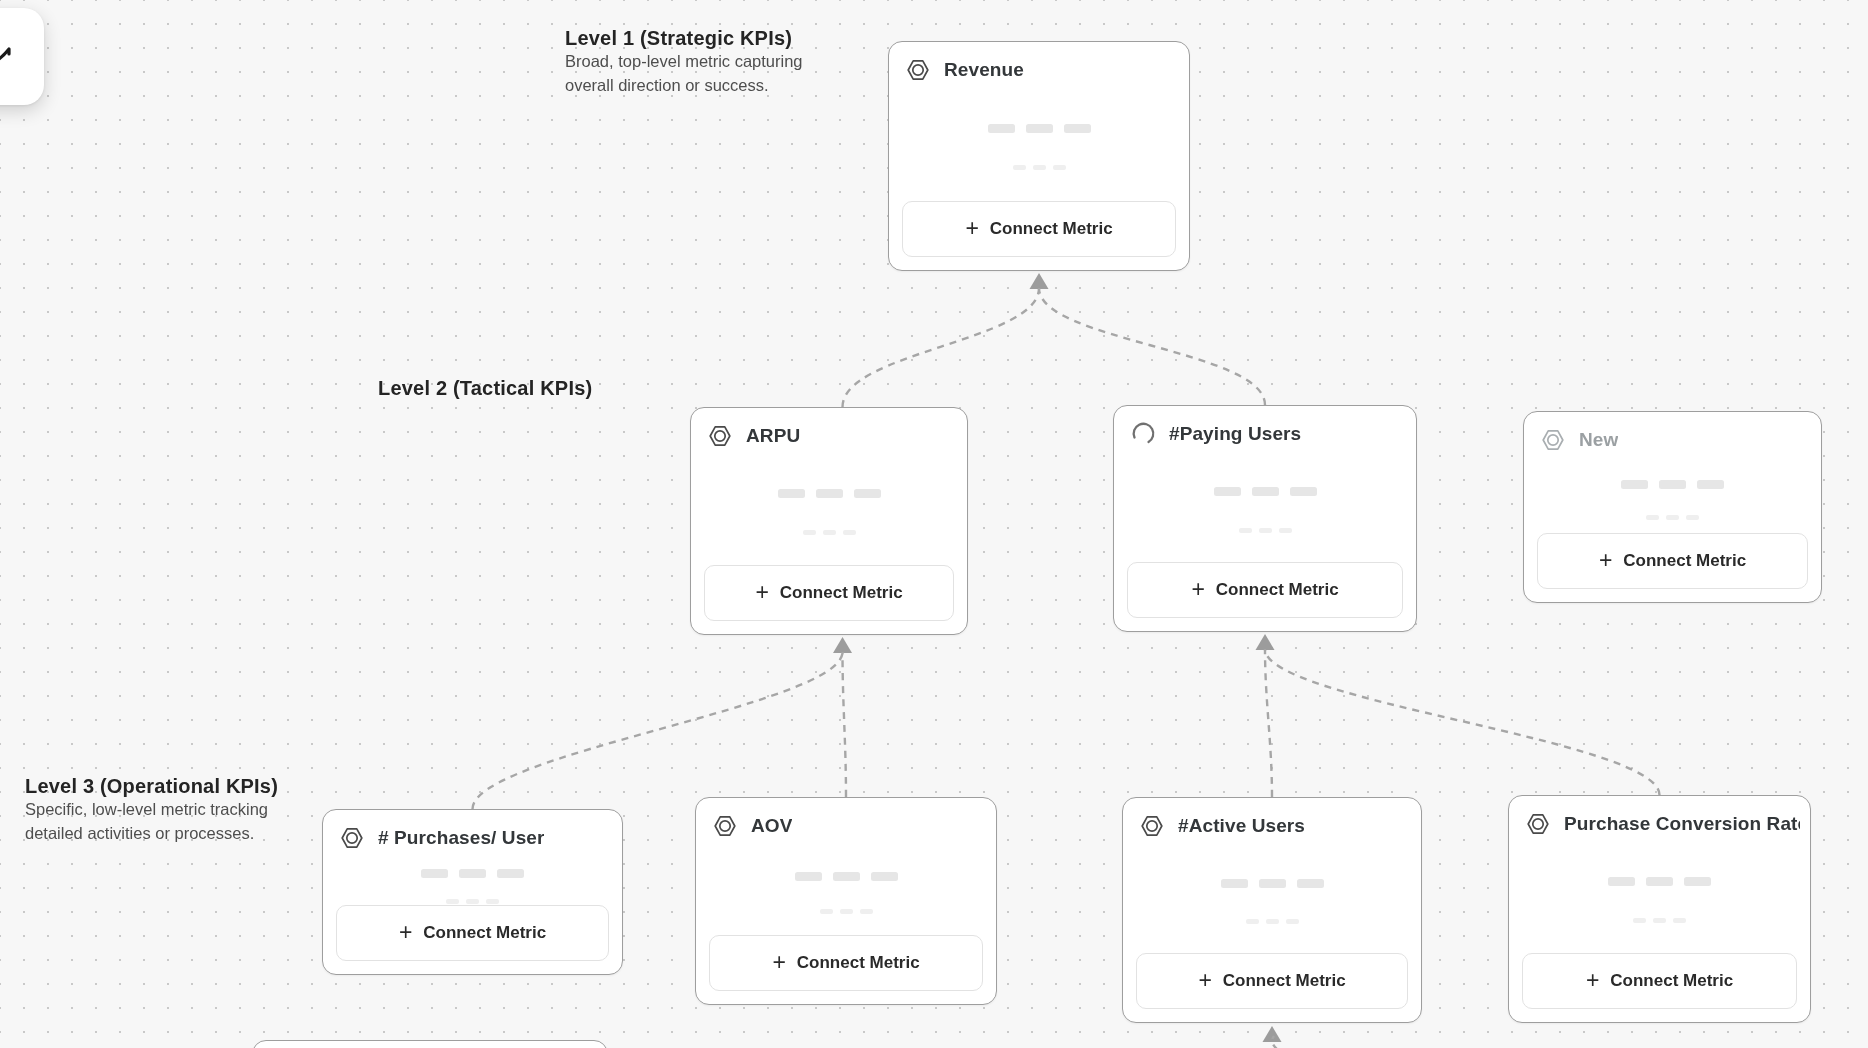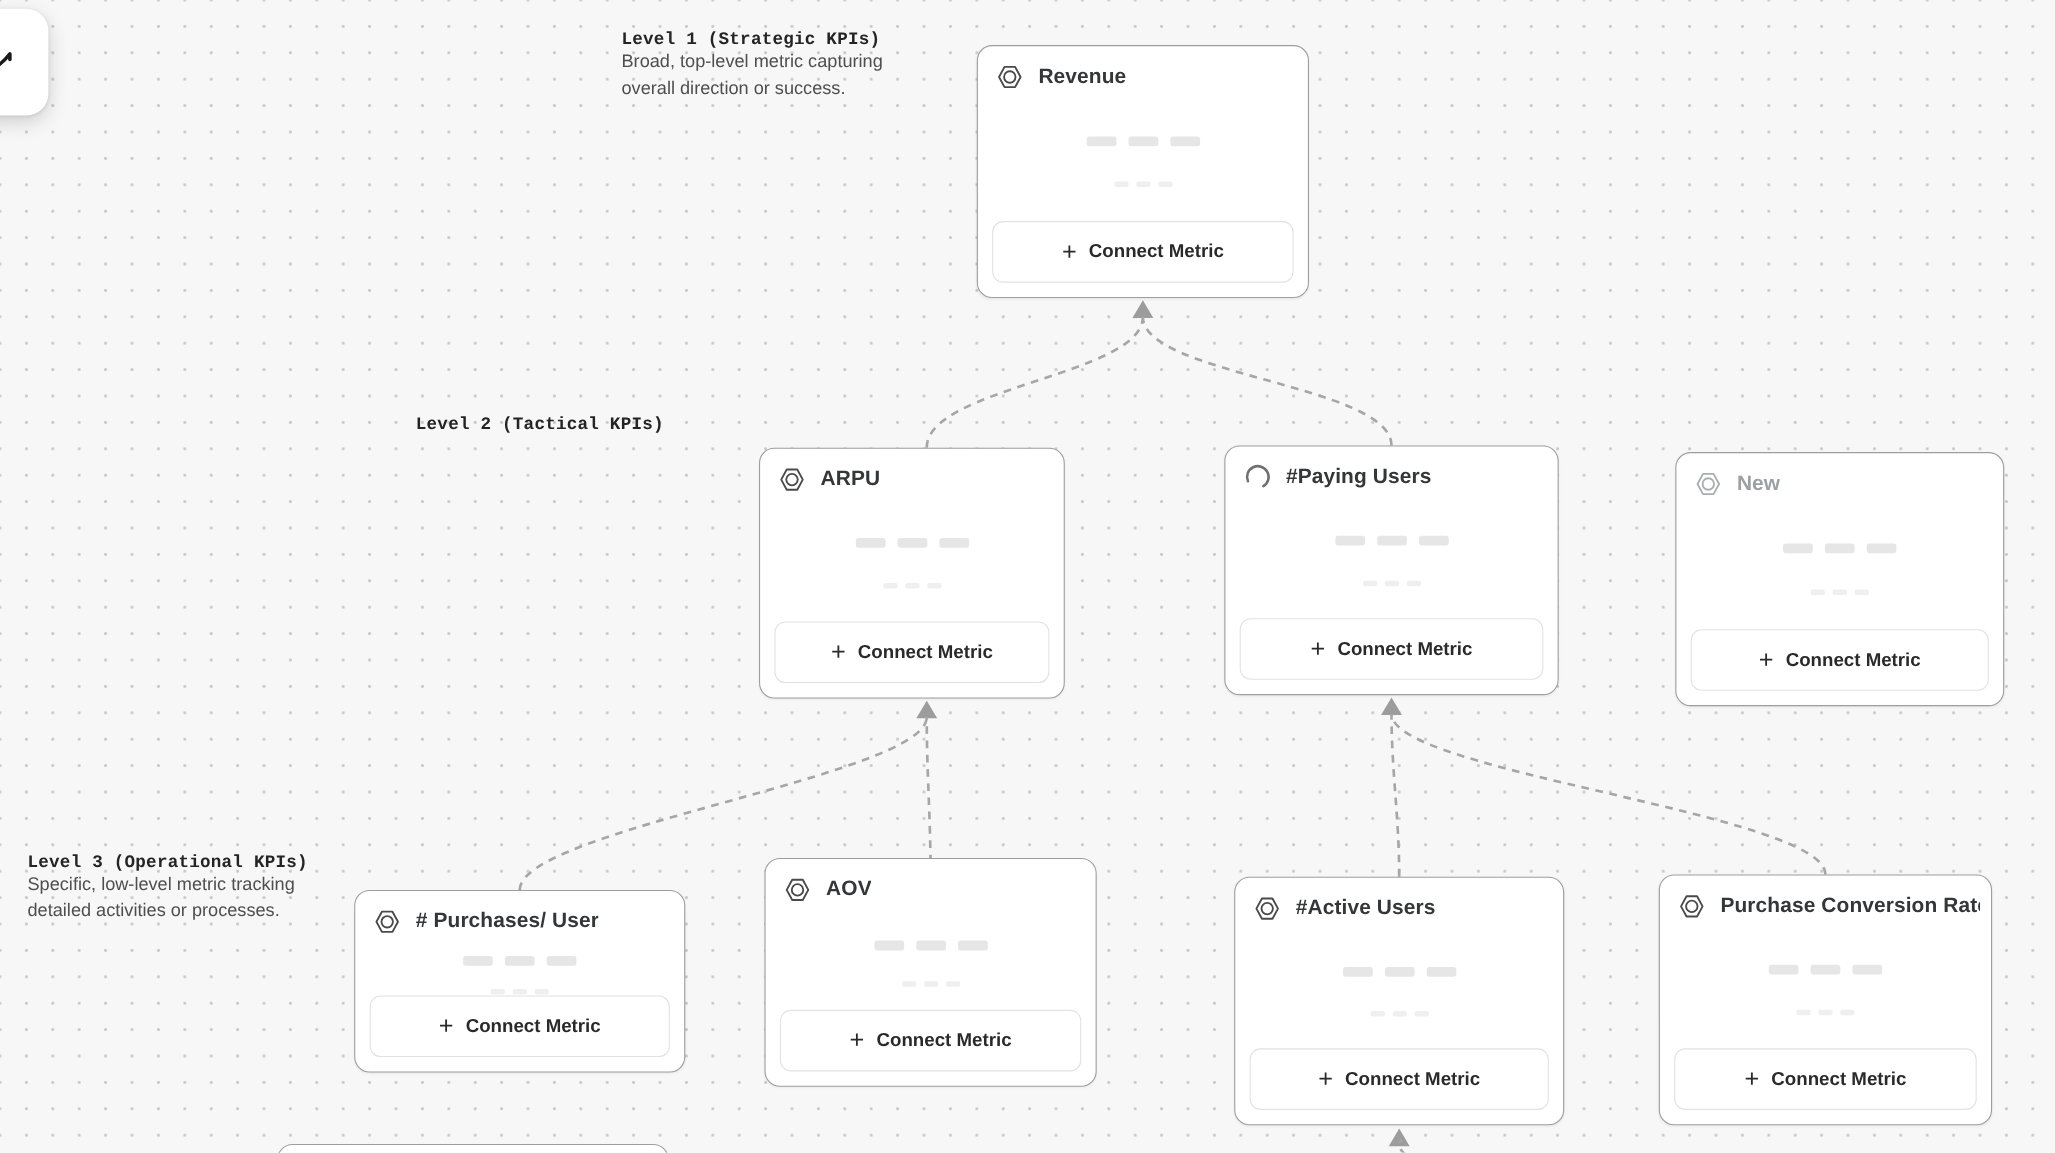--- a/index.html
+++ b/index.html
@@ -19,21 +19,21 @@
   
   .toolbar-btn {
     position:absolute; left:-36px; top:8px; width:80px; height:97px;
     background:#fff; border:none; border-radius:20px;
     box-shadow:0 6px 18px rgba(0,0,0,.16), 0 1px 3px rgba(0,0,0,.08);
     display:flex; align-items:center; justify-content:center;
     cursor:pointer;
   }
   
   .level-label { position:absolute; }
-  .level-title { font-size:16px; font-weight:700; color:#242424; letter-spacing:.2px;font-family:Liberation Mono, monospace; }
+  .level-title { font-size:20px; font-weight:700; color:#242424; letter-spacing:.2px; }
   .level-desc  { font-size:16.5px; color:#4e4e4e; line-height:1.45; }
   .level-desc span { display:block; }
   
   .card {
     position:absolute; background:#fff;
     border:1.4px solid #9e9e9e; border-radius:14px;
     box-shadow:0 1px 2px rgba(0,0,0,.05);
     padding-left:37px;
   }
   .card-header {
@@ -167,21 +167,21 @@
         <div class="sk-row r2">
           <i></i>
           <i></i>
           <i></i>
         </div>
         <button class="connect-btn">
           <span class="plus">+</span>
           <span>Connect Metric</span>
         </button>
       </div>
-      <div class="card muted" style="left: 1523px; top: 411px; width: 299px; height: 231px;">
+      <div class="card muted" style="left: 1523px; top: 411px; width: 299px; height: 192px;">
         <div class="card-header">
           <span style="display:flex">
             <svg width="26" height="26" viewBox="0 0 26 26" fill="none" stroke="#a9aeb1" stroke-width="1.7" stroke-linejoin="round">
               <path d="M8.2 3.8 L17.8 3.8 L22.8 13 L17.8 22.2 L8.2 22.2 L3.2 13 Z"></path>
               <circle cx="13" cy="13" r="5.2"></circle>
             </svg>
           </span>
           <span class="card-title">New</span>
         </div>
         <div class="sk-row r1">
@@ -217,21 +217,21 @@
         <div class="sk-row r2">
           <i></i>
           <i></i>
           <i></i>
         </div>
         <button class="connect-btn">
           <span class="plus">+</span>
           <span>Connect Metric</span>
         </button>
       </div>
-      <div class="card" style="left: 695px; top: 780px; width: 302px; height: 208px;">
+      <div class="card" style="left: 695px; top: 797px; width: 302px; height: 208px;">
         <div class="card-header">
           <span style="display:flex">
             <svg width="26" height="26" viewBox="0 0 26 26" fill="none" stroke="#4a4a4a" stroke-width="1.7" stroke-linejoin="round">
               <path d="M8.2 3.8 L17.8 3.8 L22.8 13 L17.8 22.2 L8.2 22.2 L3.2 13 Z"></path>
               <circle cx="13" cy="13" r="5.2"></circle>
             </svg>
           </span>
           <span class="card-title">AOV</span>
         </div>
         <div class="sk-row r1">

